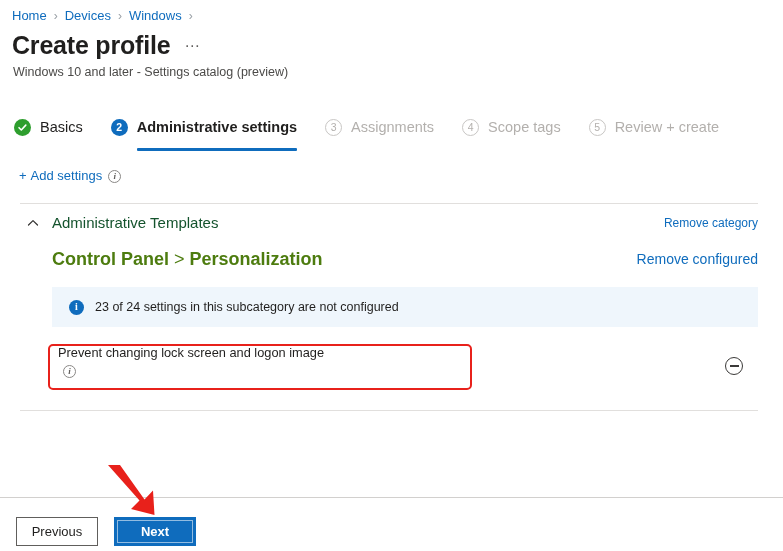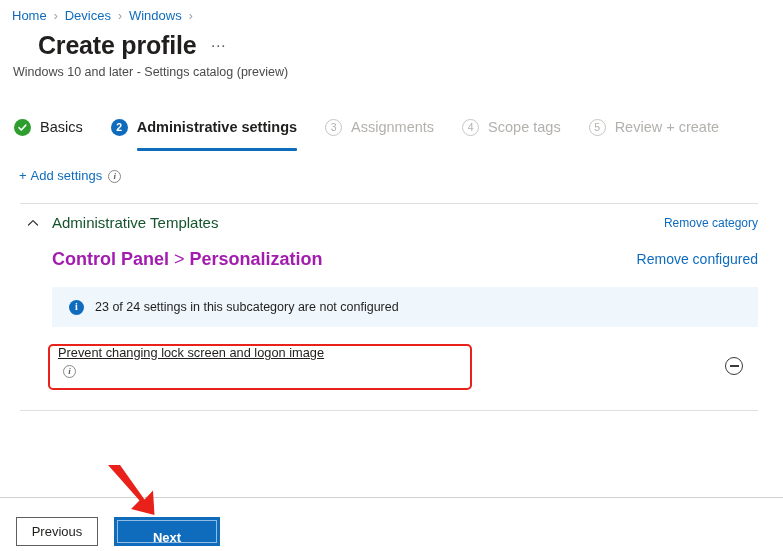--- a/index.html
+++ b/index.html
@@ -37,21 +37,20 @@
     font-size: 12px;
   }
 
   
   .page-title-row {
     position: absolute;
     left: 12px;
     top: 30px;
     display: flex;
     align-items: center;
-    margin-left: 26px;
   }
   .page-title {
     font-size: 25px;
     font-weight: 600;
     letter-spacing: -0.2px;
     color: #201f1e;
     line-height: 30px;
   }
   .ellipsis-btn {
     margin-left: 14px;
@@ -215,21 +214,21 @@
     left: 52px;
     right: 25px;
     top: 247px;
     display: flex;
     align-items: center;
     justify-content: space-between;
   }
   .subcategory-name {
     font-size: 18px;
     font-weight: 700;
-    color: #a21caf;
+    color: #4d7c0f;
     line-height: 24px;
   }
   .subcategory-name .sep { font-weight: 400; }
   .link-action-sub {
     font-size: 14px;
     color: #0f6cbd;
     cursor: pointer;
     line-height: 20px;
   }
 
@@ -274,21 +273,20 @@
     left: 48px;
     top: 344px;
     width: 424px;
     height: 46px;
     border: 2px solid #e8211b;
     border-radius: 5px;
     box-sizing: border-box;
     display: flex;
     align-items: center;
     padding: 0 9px 11px 8px;
-    text-decoration: underline;
   }
   .setting-label {
     font-size: 12.8px;
     color: #201f1e;
     line-height: 16px;
     max-width: 268px;
   }
   .setting-label .info-circle { vertical-align: -1px; margin-left: 5px; }
   .toggle-wrap {
     margin-left: auto;
@@ -357,26 +355,25 @@
     left: 16px;
     top: 517px;
     width: 82px;
     background: #ffffff;
     border: 1px solid #605e5c;
     color: #201f1e;
   }
   .btn-next {
     left: 114px;
     top: 517px;
-    width: 106px;
+    width: 82px;
     background: #0f6cbd;
     border: 1px solid #0f6cbd;
     color: #ffffff;
     font-weight: 700;
-    align-items: flex-end;
   }
   .btn-next .focus-ring {
     position: absolute;
     left: 2px;
     top: 2px;
     right: 2px;
     bottom: 2px;
     border: 1px solid rgba(255,255,255,0.55);
     box-sizing: border-box;
     pointer-events: none;

